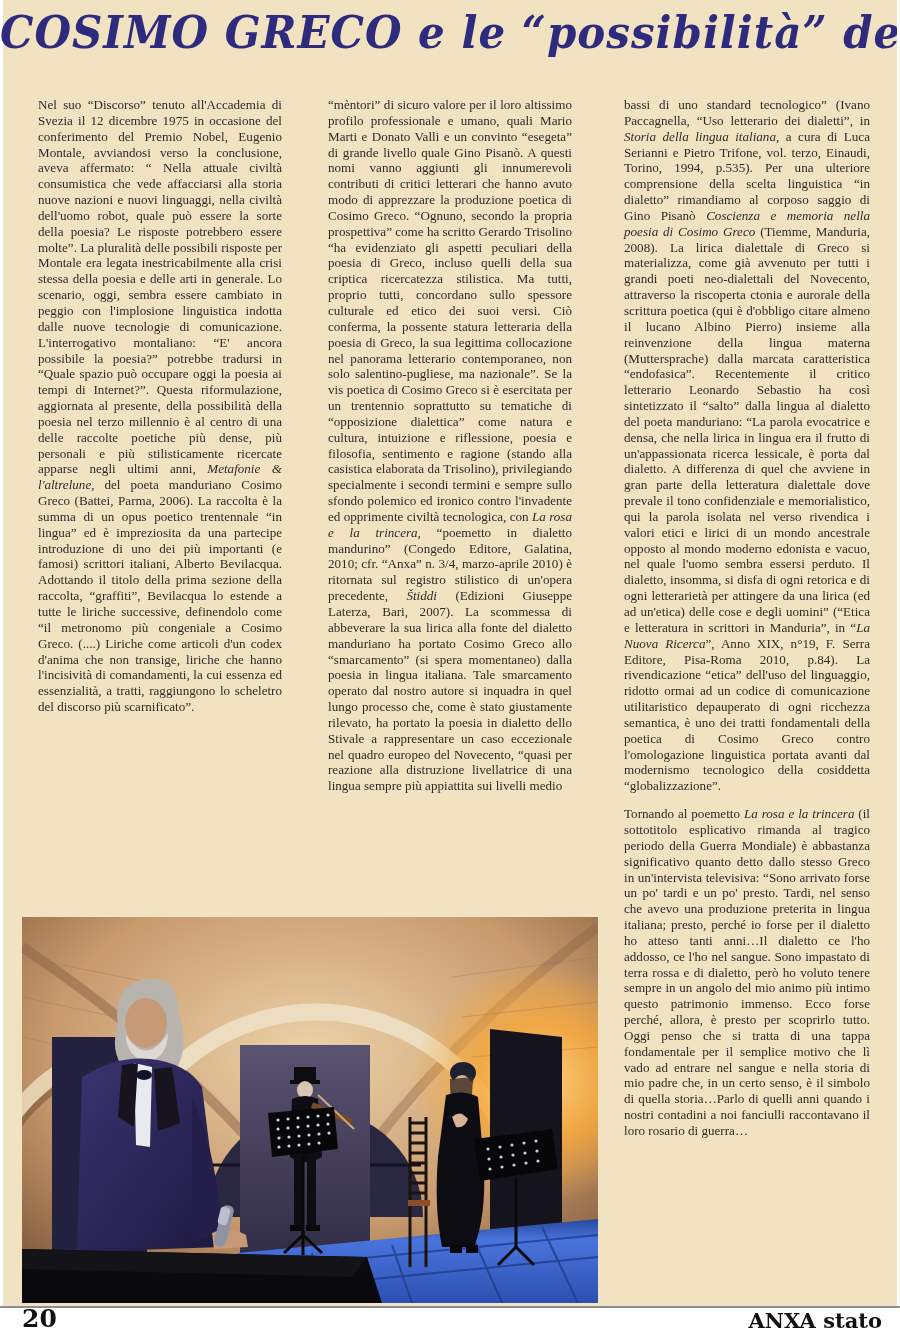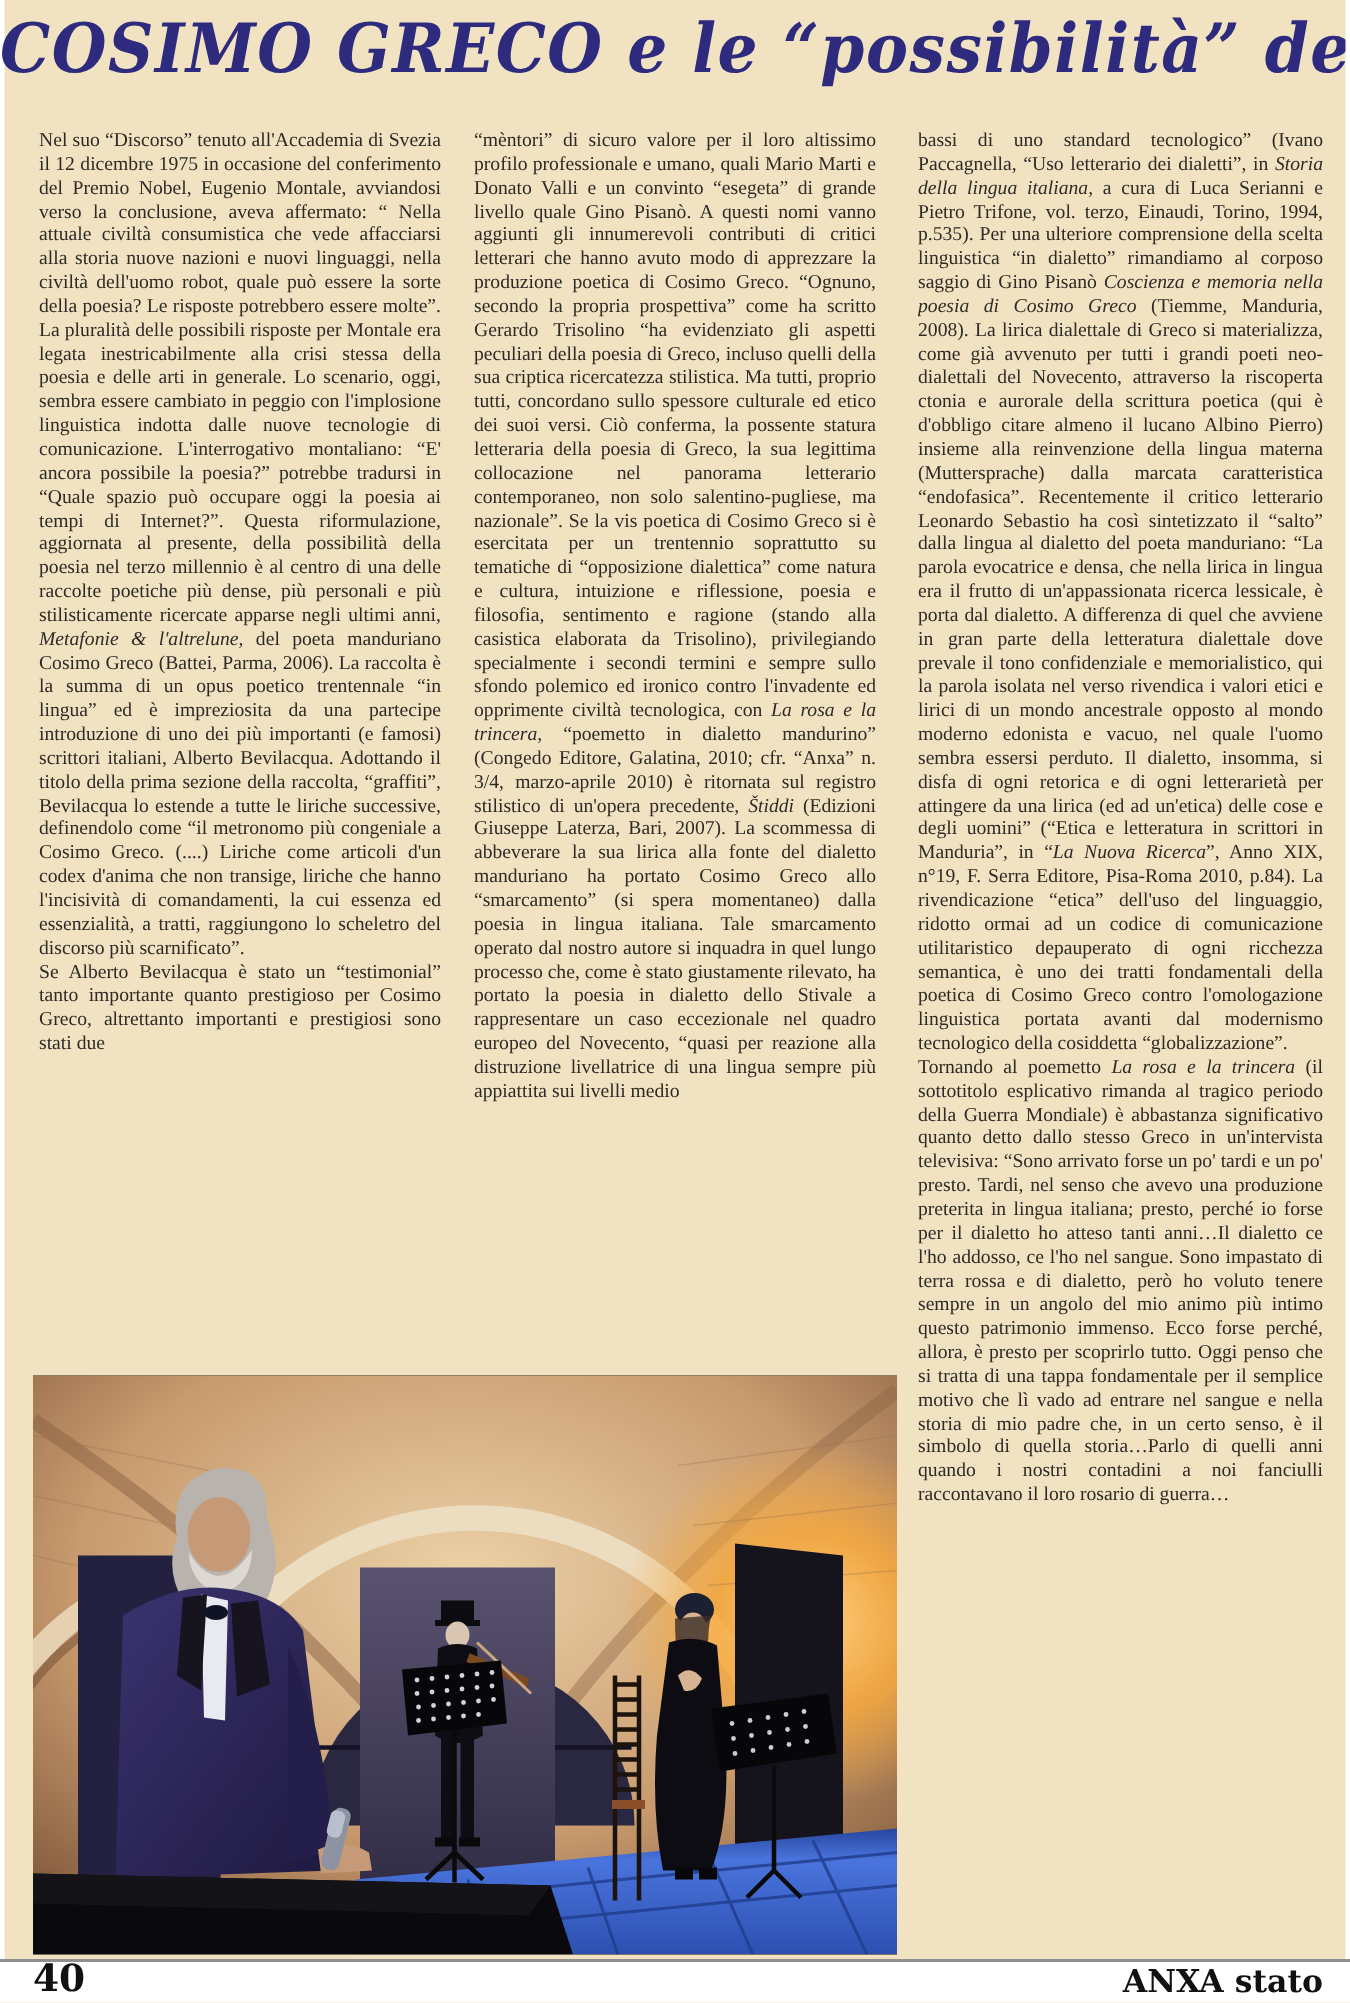--- a/index.html
+++ b/index.html
@@ -19,21 +19,21 @@
   .title{
     position:absolute;left:0;top:8px;width:900px;text-align:center;
     font-family:"DejaVu Serif", serif;font-style:italic;font-weight:bold;
     font-size:42px;letter-spacing:1px;color:#2e2a7e;white-space:nowrap;
     transform:scaleY(1.08);
   }
   .col{
     position:absolute;overflow:hidden;
     font-size:13.1px;line-height:15.85px;text-align:justify;color:#2f2a26;
   }
-  .col p{margin:0;}
+  .col p{margin:12px;}
   #col1{left:26px;top:85px;width:268px;height:832px;}
   #col2{left:316px;top:85px;width:268px;height:832px;}
   #col3{left:612px;top:85px;width:270px;height:1198px;}
   .seg-b{font-weight:normal;}
   .seg-i{font-style:italic;}
   .seg-bi{font-weight:normal;font-style:italic;}
   .photo{
     position:absolute;left:22px;top:917px;width:576px;height:386px;
     overflow:hidden;background:#20180f;
   }
@@ -52,21 +52,20 @@
 </style>
 </head>
 <body>
 
 <div class="page">
 
   <div class="title">COSIMO GRECO e le “possibilità” della Poesia</div>
 
   <div class="col" id="col1">
       <p><span>Nel suo “Discorso” tenuto all'Accademia di Svezia il 12 dicembre 1975 in occasione del conferimento del Premio Nobel, Eugenio Montale, avviandosi verso la conclusione, aveva affermato: “ Nella attuale civiltà consumistica che vede affacciarsi alla storia nuove nazioni e nuovi linguaggi, nella civiltà dell'uomo robot, quale può essere la sorte della poesia? Le risposte potrebbero essere molte”. La pluralità delle possibili risposte per Montale era legata inestricabilmente alla crisi stessa della poesia e delle arti in generale. Lo scenario, oggi, sembra essere cambiato in peggio con l'implosione linguistica indotta dalle nuove tecnologie di comunicazione. L'interrogativo montaliano: “E' ancora possibile la poesia?” potrebbe tradursi in “Quale spazio può occupare oggi la poesia ai tempi di Internet?”. Questa riformulazione, aggiornata al presente, della possibilità della poesia nel terzo millennio è al centro di una delle raccolte poetiche più dense, più personali e più stilisticamente ricercate apparse negli ultimi anni, </span><span class="seg-bi">Metafonie &amp; l'altrelune,</span><span> del poeta manduriano Cosimo Greco (Battei, Parma, 2006). La raccolta è la </span><span class="seg-b">summa</span><span> di un opus poetico trentennale “in lingua” ed è impreziosita da una partecipe introduzione di uno dei più importanti (e famosi) scrittori italiani, Alberto Bevilacqua. Adottando il titolo della prima sezione della raccolta, “graffiti”, Bevilacqua lo estende a tutte le liriche successive, definendolo come “il metronomo più congeniale a Cosimo Greco. (....) Liriche come articoli d'un </span><span class="seg-b">codex</span><span> d'anima che non transige, liriche che hanno l'incisività di comandamenti, la cui essenza ed essenzialità, a tratti, raggiungono lo scheletro del discorso più scarnificato”.</span></p>
-      <p><span>Se Alberto Bevilacqua è stato un “testimonial” tanto importante quanto prestigioso per Cosimo Greco, altrettanto importanti e prestigiosi sono stati due</span></p>
     </div>
   <div class="col" id="col2">
       <p><span>“mèntori” di sicuro valore per il loro altissimo profilo professionale e umano, quali Mario Marti e Donato Valli e un convinto “esegeta” di grande livello quale Gino Pisanò. A questi nomi vanno aggiunti gli innumerevoli contributi di critici letterari che hanno avuto modo di apprezzare la produzione poetica di Cosimo Greco. “Ognuno, secondo la propria prospettiva” come ha scritto Gerardo Trisolino “ha evidenziato gli aspetti peculiari della poesia di Greco, incluso quelli della sua criptica ricercatezza stilistica. Ma tutti, proprio tutti, concordano sullo spessore culturale ed etico dei suoi versi. Ciò conferma, la possente statura letteraria della poesia di Greco, la sua legittima collocazione nel panorama letterario contemporaneo, non solo salentino-pugliese, ma nazionale”. Se la </span><span class="seg-b">vis poetica</span><span> di Cosimo Greco si è esercitata per un trentennio soprattutto su tematiche di “opposizione dialettica” come natura e cultura, intuizione e riflessione, poesia e filosofia, sentimento e ragione (stando alla casistica elaborata da Trisolino), privilegiando specialmente i secondi termini e sempre sullo sfondo polemico ed ironico contro l'invadente ed opprimente civiltà tecnologica, con </span><span class="seg-bi">La rosa e la trincera,</span><span> “poemetto in dialetto mandurino” (Congedo Editore, Galatina, 2010; cfr. “Anxa” n. 3/4, marzo-aprile 2010) è ritornata sul registro stilistico di un'opera precedente, </span><span class="seg-bi">Štiddi</span><span>  (Edizioni Giuseppe Laterza, Bari, 2007). La scommessa di abbeverare la sua lirica alla fonte del dialetto manduriano ha portato Cosimo Greco allo “smarcamento” (si spera momentaneo) dalla poesia in lingua italiana. Tale smarcamento operato dal nostro autore si inquadra in quel lungo processo che, come è stato giustamente rilevato, ha portato la poesia in dialetto dello Stivale a rappresentare un caso eccezionale nel quadro europeo del Novecento, “quasi per reazione alla distruzione livellatrice di una lingua sempre più appiattita sui livelli medio</span></p>
     </div>
   <div class="col" id="col3">
       <p><span>bassi di uno standard tecnologico” (Ivano Paccagnella, “Uso letterario dei dialetti”, in </span><span class="seg-i">Storia della lingua italiana,</span><span> a cura di Luca Serianni e Pietro Trifone, vol. terzo, Einaudi, Torino, 1994, p.535).  Per una ulteriore comprensione della scelta linguistica “in dialetto” rimandiamo al corposo saggio di Gino Pisanò </span><span class="seg-bi">Coscienza e memoria nella poesia di Cosimo Greco</span><span> (Tiemme, Manduria, 2008). La lirica dialettale di Greco si materializza, come già avvenuto per tutti i grandi poeti  neo-dialettali del Novecento, attraverso la riscoperta ctonia e aurorale della scrittura poetica (qui è d'obbligo citare almeno il lucano Albino Pierro) insieme alla reinvenzione della lingua materna (Muttersprache) dalla marcata caratteristica “endofasica”. Recentemente il critico letterario Leonardo Sebastio ha così sintetizzato il “salto” dalla lingua al dialetto del poeta manduriano: “La parola evocatrice e densa, che nella lirica in lingua era il frutto di un'appassionata ricerca lessicale, è porta dal dialetto. A differenza di quel che avviene in gran parte della letteratura dialettale dove prevale il tono confidenziale e memorialistico, qui la parola isolata nel verso rivendica i valori etici e lirici di un mondo ancestrale opposto al mondo moderno edonista e vacuo, nel quale l'uomo sembra essersi perduto. Il dialetto, insomma, si disfa di ogni retorica e di ogni letterarietà per attingere da una lirica  (ed ad un'etica) delle cose e degli uomini” (“Etica e letteratura in scrittori in Manduria”, in “</span><span class="seg-i">La Nuova Ricerca</span><span>”, Anno XIX, n°19,  F. Serra Editore,  Pisa-Roma 2010, p.84). La rivendicazione “etica” dell'uso del linguaggio, ridotto ormai ad un codice di comunicazione utilitaristico depauperato di ogni ricchezza semantica, è uno dei tratti fondamentali della poetica di Cosimo Greco contro l'omologazione linguistica portata avanti dal modernismo tecnologico della cosiddetta “globalizzazione”.</span></p>
       <p><span>Tornando al poemetto </span><span class="seg-bi">La rosa e la trincera</span><span> (il sottotitolo esplicativo rimanda al tragico periodo della Guerra Mondiale) è abbastanza significativo quanto detto dallo stesso Greco in un'intervista televisiva: “Sono arrivato forse un po' tardi e un po' presto. Tardi, nel senso che avevo una produzione preterita in lingua italiana; presto, perché io forse per il dialetto ho atteso tanti anni…Il dialetto ce l'ho addosso, ce l'ho nel sangue. Sono impastato di terra rossa e di dialetto, però ho voluto tenere sempre in un angolo del mio animo più intimo questo patrimonio immenso. Ecco forse perché, allora, è presto per scoprirlo tutto. Oggi penso che si tratta di una tappa fondamentale per il semplice motivo che lì vado ad entrare nel sangue e nella storia di mio padre che, in un certo senso, è il simbolo di quella storia…Parlo di quelli anni quando i nostri contadini a noi  fanciulli raccontavano il loro rosario di guerra…</span></p>
     </div>
 
   <div class="photo">
@@ -253,15 +252,15 @@
         <polygon points="0,332 345,340 330,360 0,352" fill="#131318"></polygon>
         <rect x="196" y="288" width="12" height="42" rx="5" transform="rotate(14 202 309)" fill="#8d93a2"></rect>
         <rect x="197" y="290" width="10" height="18" rx="4" transform="rotate(14 202 299)" fill="#b9bfcc"></rect>
       </g>
     </svg>
   </div>
 
 </div>
 
 <div class="footer">
-  <div class="page-number">40</div>
+  <div class="page-number">20</div>
   <div class="footer-brand"><span>ANXA</span><span class="brand-sub"> stato</span></div>
 </div>
 
 </body></html>

